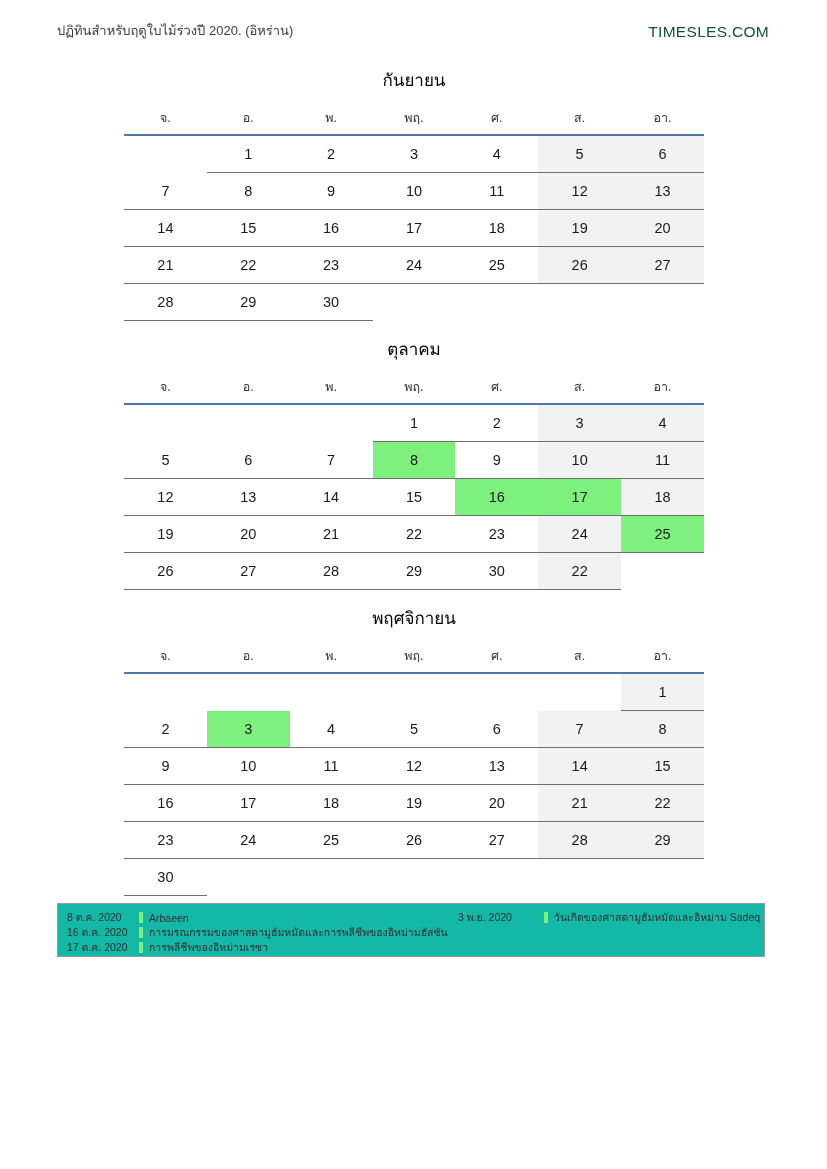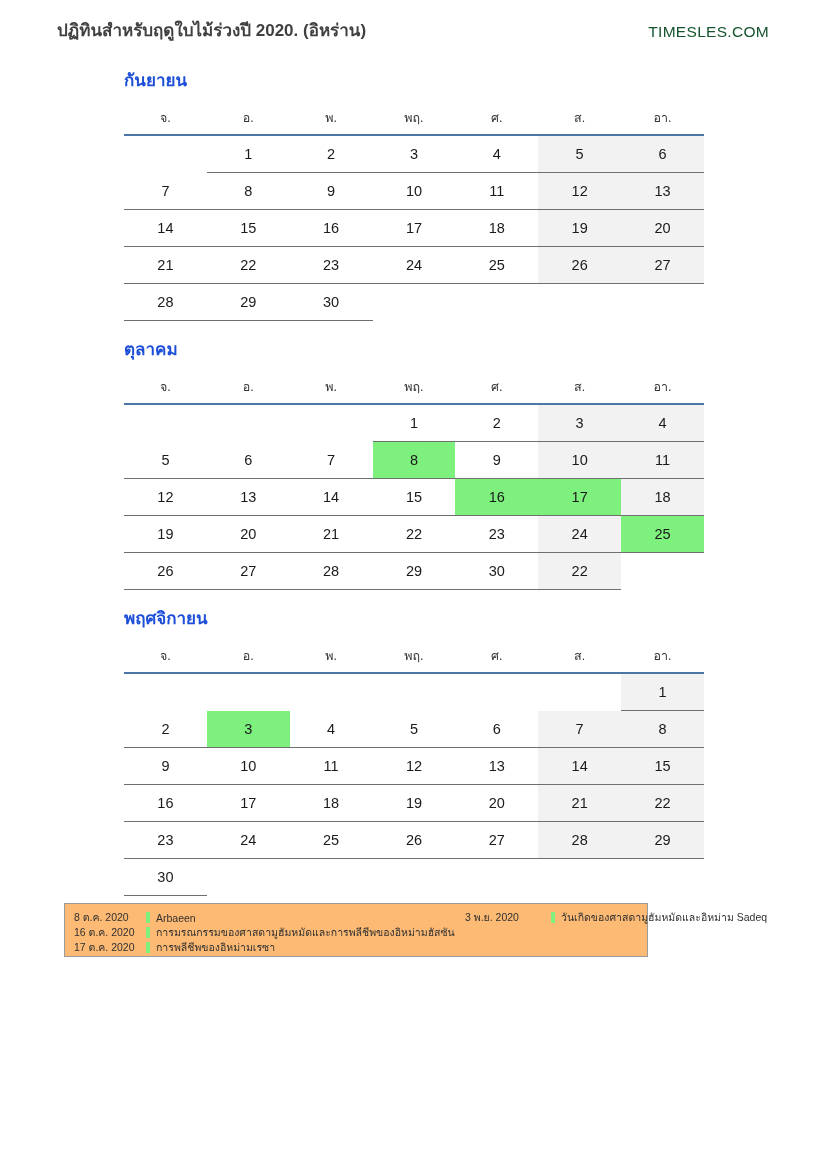--- a/index.html
+++ b/index.html
@@ -21,50 +21,50 @@
     position: absolute;
     top: 16px;
     left: 0;
     width: 827px;
     height: 36px;
   }
   .page-title {
     position: absolute;
     left: 57px;
     top: 0;
-    font-size: 17px;
+    font-size: 13px;
     line-height: 30px;
     color: #404040;
     white-space: nowrap;
-    font-weight: bold;
+    font-weight: normal;
   }
   .brand {
     position: absolute;
     right: 58px;
     top: 3px;
     font-size: 15.5px;
     line-height: 26px;
     letter-spacing: 0.3px;
     color: #14532d;
     white-space: nowrap;
   }
 
   
   .month-block {
     position: absolute;
     left: 124px;
     width: 580px;
   }
   .month-title {
-    text-align: left;
-    color: #1d4ed8;
+    text-align: center;
+    color: #000000;
     font-size: 17px;
     line-height: 26px;
     margin: 0 0 12px 0;
-    font-weight: bold;
+    font-weight: normal;
   }
   table.cal {
     border-collapse: collapse;
     width: 580px;
     table-layout: fixed;
   }
   table.cal col { width: 82.85px; }
   table.cal th {
     font-size: 12.5px;
     font-weight: normal;
@@ -93,26 +93,26 @@
   table.cal td.weekend {
     background: #f2f2f2;
   }
   table.cal td.holiday {
     background: #7ef07e;
   }
 
   
   .legend-box {
     position: absolute;
-    left: 64px;
+    left: 57px;
     top: 903px;
-    width: 584px;
+    width: 708px;
     height: 54px;
     border: 1px solid #9a9a9a;
-    background: #fdba74;
+    background: #14b8a6;
     box-sizing: border-box;
   }
   .legend-col {
     position: absolute;
     top: 6px;
   }
   .legend-col.left  { left: 9px;  }
   .legend-col.right { left: 400px; }
   .legend-row {
     display: flex;

